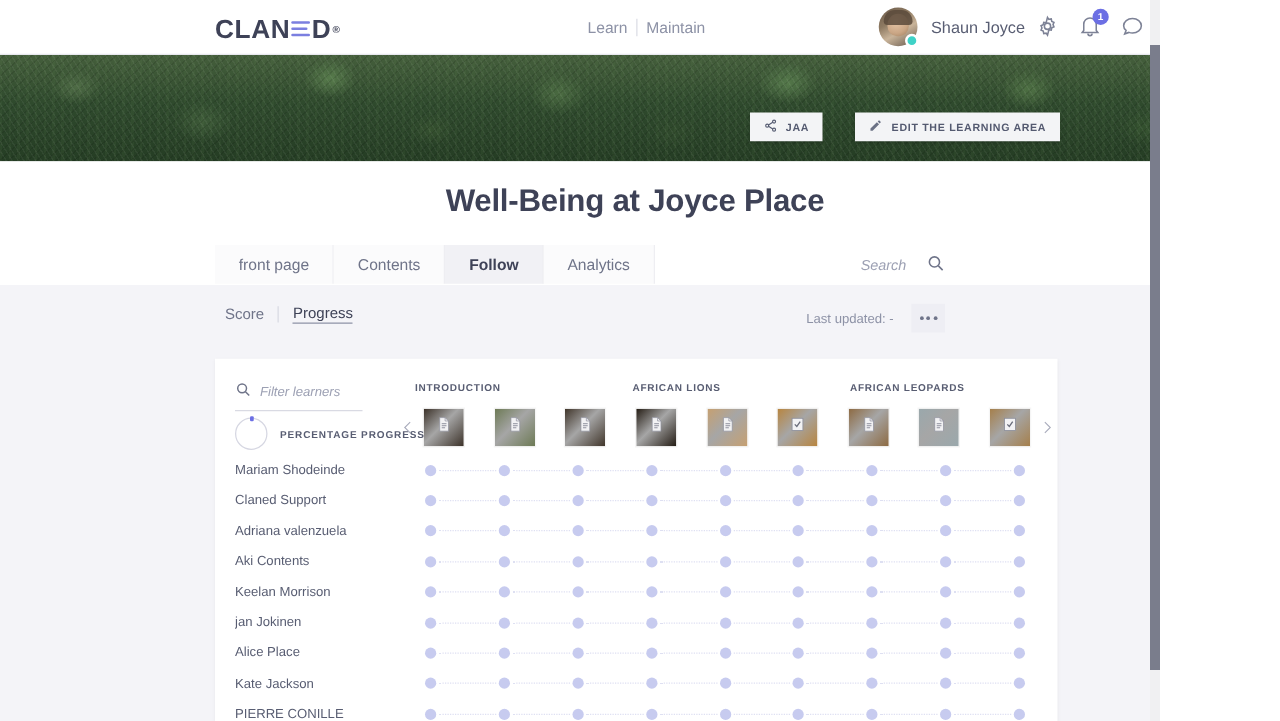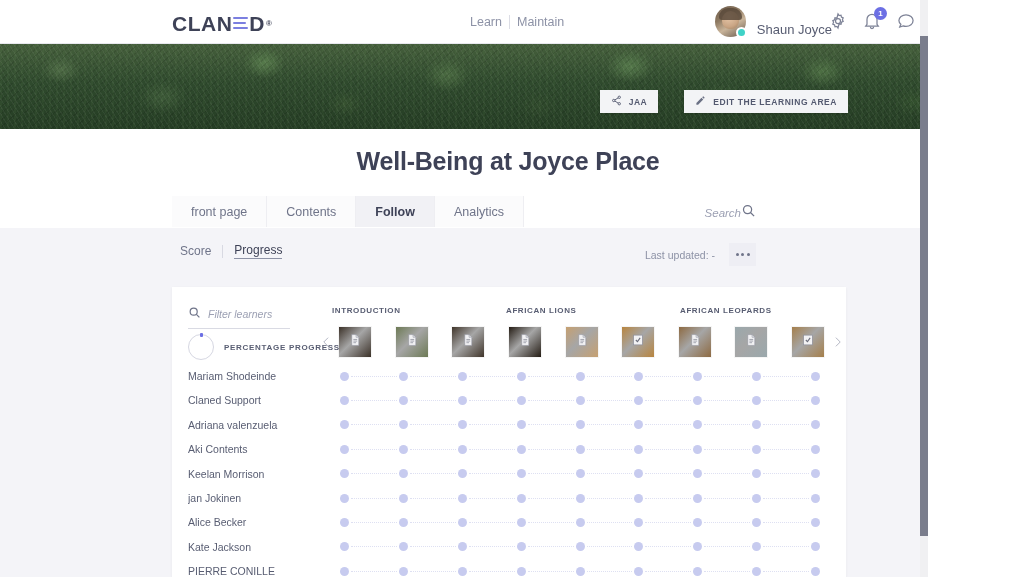--- a/index.html
+++ b/index.html
@@ -27,21 +27,21 @@
   .logo-e i { display:block; position:absolute; left:0; height:2.6px; background:#7b7fe0; border-radius:1px; }
   .logo-e i:nth-child(1){ top:1px; width:15px;}
   .logo-e i:nth-child(2){ top:6px; width:13px;}
   .logo-e i:nth-child(3){ top:11px; width:15px;}
   .logo-reg { font-size: 8px; color: #3e4257; margin-left: 1px; margin-top: 1px;}
 
   .topnav { position: absolute; left: 470px; top: 15px; display: flex; align-items: center; gap: 7px; }
   .topnav a { font-size: 12.5px; color: #8d92a6; text-decoration: none; }
   .topnav .sep { width: 1px; height: 14px; background: #dcdde5; }
 
-  .userbox { position: absolute; right: 184px; top: 6px; display: flex; align-items: flex-end; }
+  .userbox { position: absolute; right: 196px; top: 6px; display: flex; align-items: center; }
   .avatar {
     width: 31px; height: 31px; border-radius: 50%; position: relative; overflow: visible;
     background: linear-gradient(150deg,#6b5a4a 0%, #8e7a62 35%, #c9b49a 60%, #5f5247 100%);
     flex: none;
   }
   .avatar::before{
     content:""; position:absolute; left:7px; top:5px; width:17px; height:18px; border-radius:50% 50% 45% 45%;
     background: radial-gradient(circle at 40% 35%, #e6c6a8 0%, #caa685 60%, #9c7c5c 100%);
   }
   .avatar::after{
@@ -100,21 +100,21 @@
     font-size: 25px; font-weight: bold; color: #3e4257; letter-spacing: -0.2px;
   }
 
   
   .tabs { position: absolute; top: 196px; left: 172px; display: flex; }
   .tab {
     height: 31px; padding: 0 19px; display: flex; align-items: center; justify-content: center;
     font-size: 12.5px; color: #6f7489; background: #fbfbfc; border-right: 1px solid #eeeef2; cursor: pointer;
   }
   .tab.active { background: #f1f1f5; color: #3e4257; font-weight: bold; }
-  .searchbox { position: absolute; top: 203px; right: 172px; display: flex; align-items: center; gap: 0; }
+  .searchbox { position: absolute; top: 203px; right: 172px; display: flex; align-items: center; gap: 16px; }
   .searchbox .ph { font-size: 11.5px; font-style: italic; color: #9ca0b3; }
 
   
   .content { position: absolute; top: 228px; left: 0; width: 1016px; bottom: 0; background: #f4f4f8; }
 
   .subrow { position: absolute; top: 243px; left: 180px; right: 172px; height: 26px; }
   .score-prog { display: flex; align-items: center; gap: 11px; }
   .score-prog .lnk { font-size: 12px; color: #6f7489; cursor: pointer; }
   .score-prog .lnk.active { color: #3e4257; border-bottom: 1px solid #8d92a6; padding-bottom: 1px; }
   .score-prog .vsep { width: 1px; height: 13px; background: #d8d9e2; }
@@ -541,21 +541,21 @@
             <span class="node"></span>
             <span class="link"></span>
             <span class="node"></span>
             <span class="link"></span>
             <span class="node"></span>
             <span class="link"></span>
             <span class="node"></span>
           </div>
         </div>
         <div class="row">
-          <div class="row-name">Alice Becker</div>
+          <div class="row-name">Alice Place</div>
           <div class="row-track">
             <span class="node"></span>
             <span class="link"></span>
             <span class="node"></span>
             <span class="link"></span>
             <span class="node"></span>
             <span class="link"></span>
             <span class="node"></span>
             <span class="link"></span>
             <span class="node"></span>

